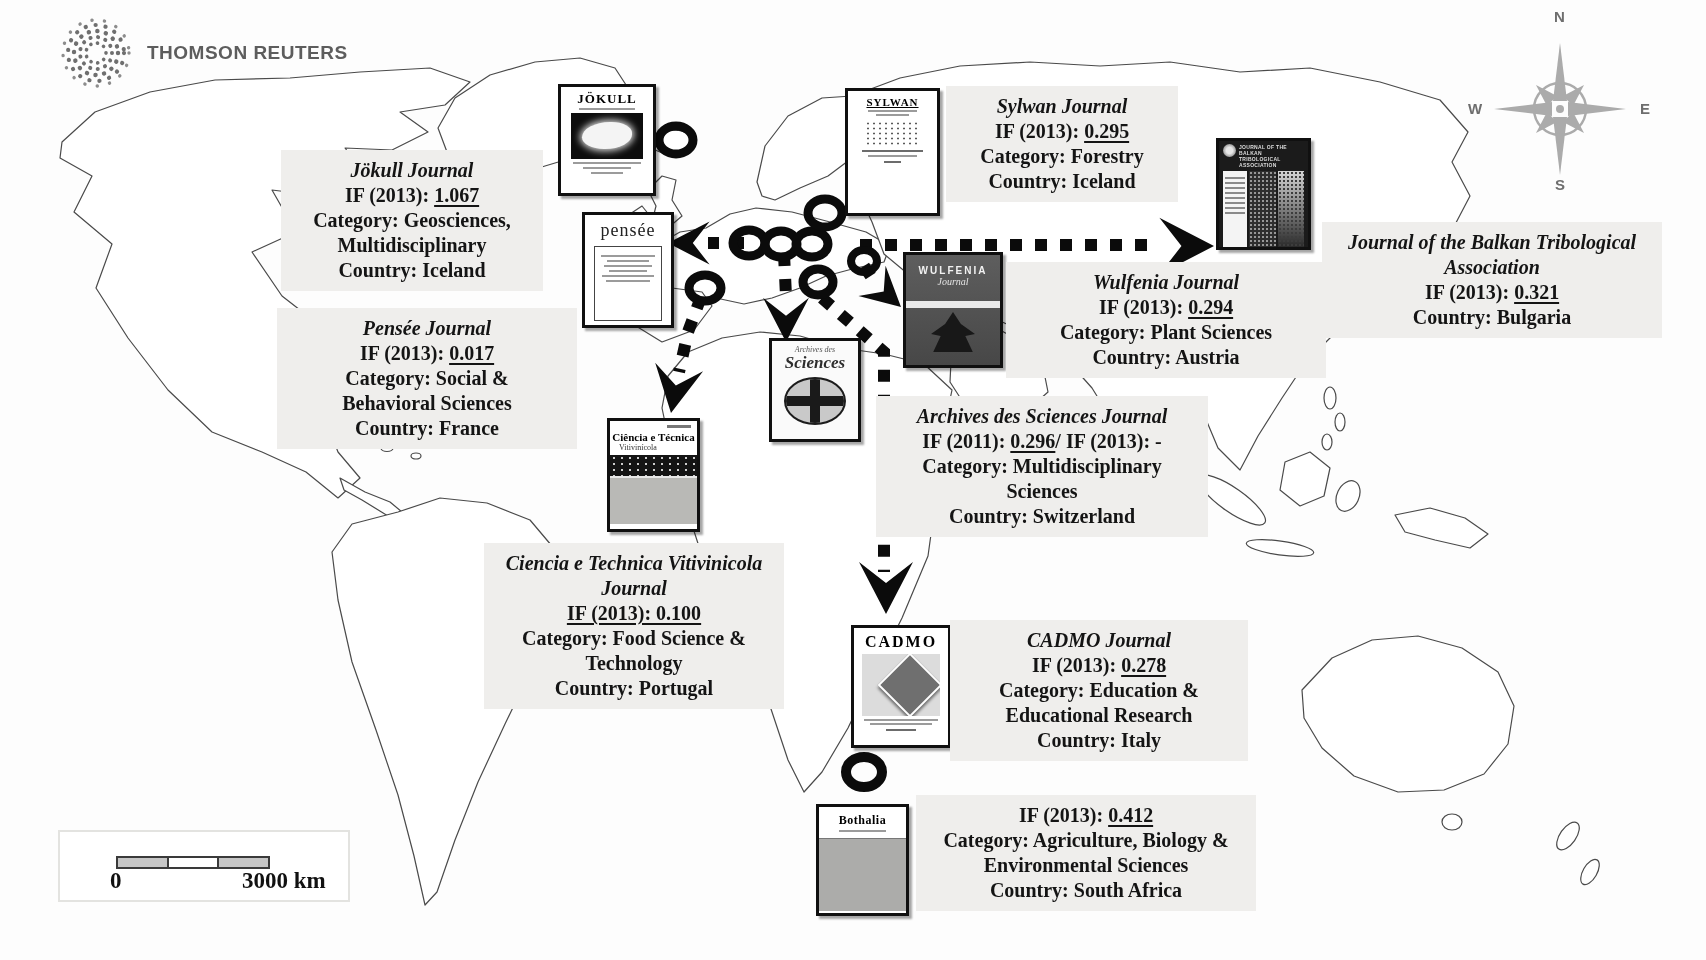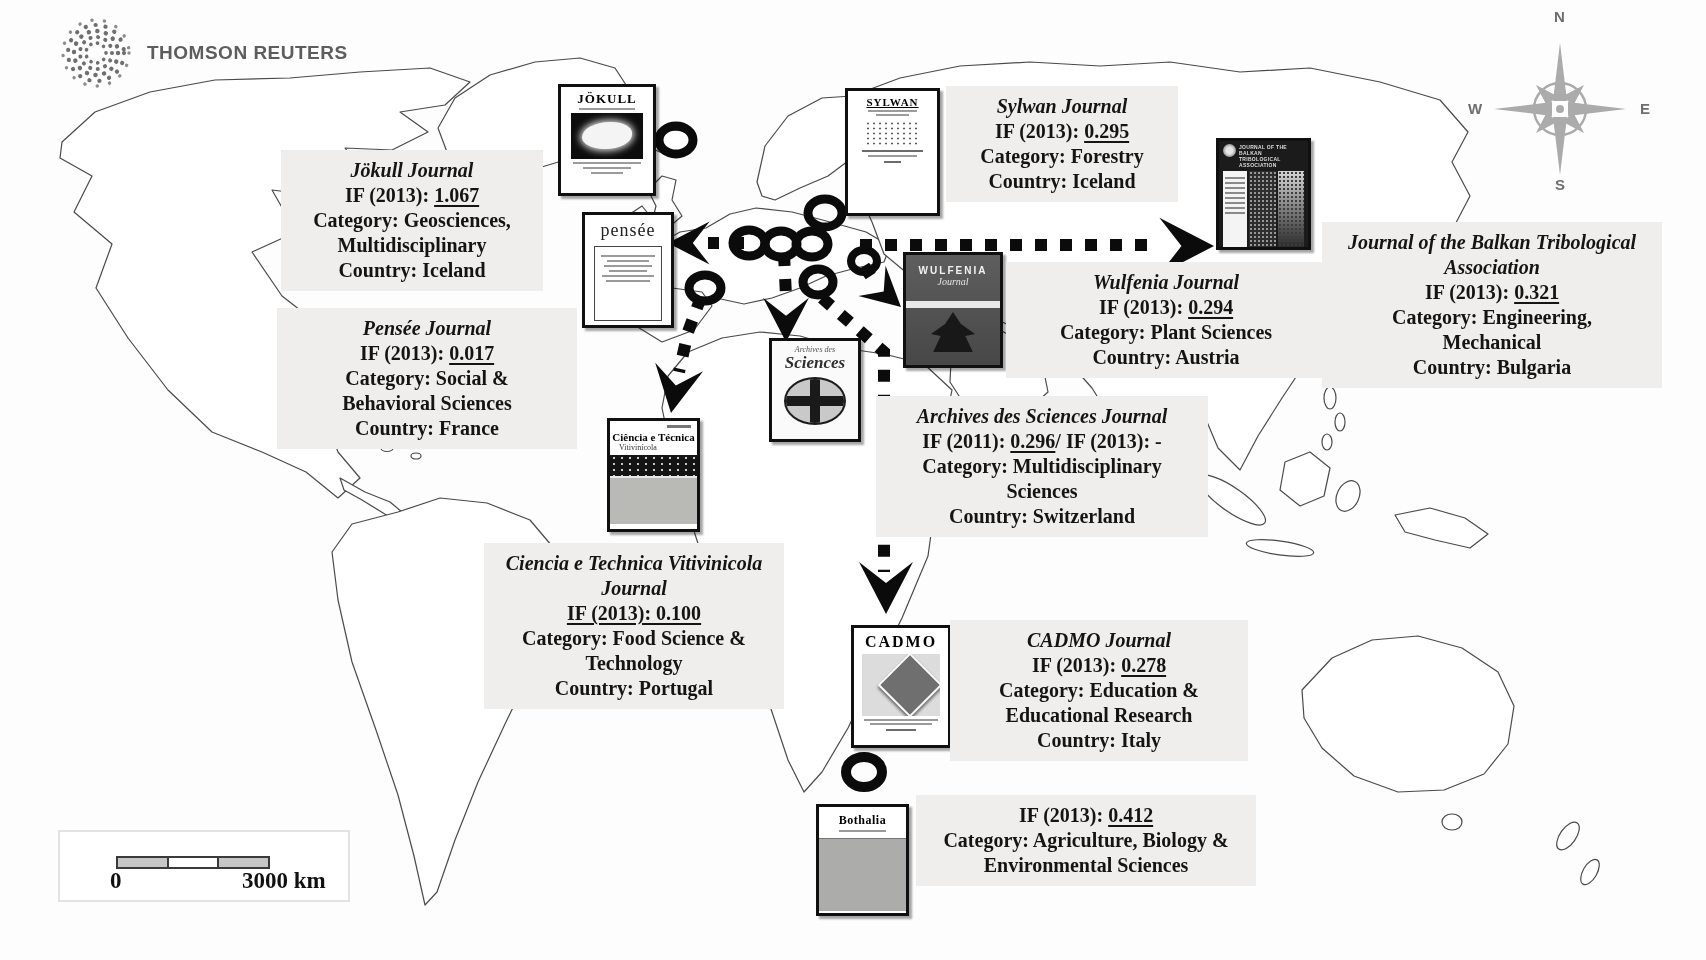--- a/index.html
+++ b/index.html
@@ -341,21 +341,20 @@
   <div class="jbox" id="box-sylwan">
     <div class="jtitle">Sylwan Journal</div>
     <div class="jif"><span>IF (2013):</span> <span class="ifv">0.295</span><span></span></div>
     <div>Category: Forestry</div>
     <div>Country: Iceland</div>
   </div>
 
   <div class="jbox" id="box-balkan">
     <div class="jtitle">Journal of the Balkan Tribological Association</div>
     <div class="jif"><span>IF (2013):</span> <span class="ifv">0.321</span><span></span></div>
-    <div>Category: Engineering, Mechanical</div>
     <div>Country: Bulgaria</div>
   </div>
 
   <div class="jbox" id="box-pensee">
     <div class="jtitle">Pensée Journal</div>
     <div class="jif"><span>IF (2013):</span> <span class="ifv">0.017</span><span></span></div>
     <div>Category: Social &amp; Behavioral Sciences</div>
     <div>Country: France</div>
   </div>
 
@@ -383,15 +382,16 @@
   <div class="jbox" id="box-cadmo">
     <div class="jtitle">CADMO Journal</div>
     <div class="jif"><span>IF (2013):</span> <span class="ifv">0.278</span><span></span></div>
     <div>Category: Education &amp; Educational Research</div>
     <div>Country: Italy</div>
   </div>
 
   <div class="jbox" id="box-bothalia">
     <div class="jif"><span>IF (2013):</span> <span class="ifv">0.412</span><span></span></div>
     <div>Category: Agriculture, Biology &amp; Environmental Sciences</div>
+    <div>Country: South Africa</div>
   </div>
 
 </div>
 
 </body></html>

